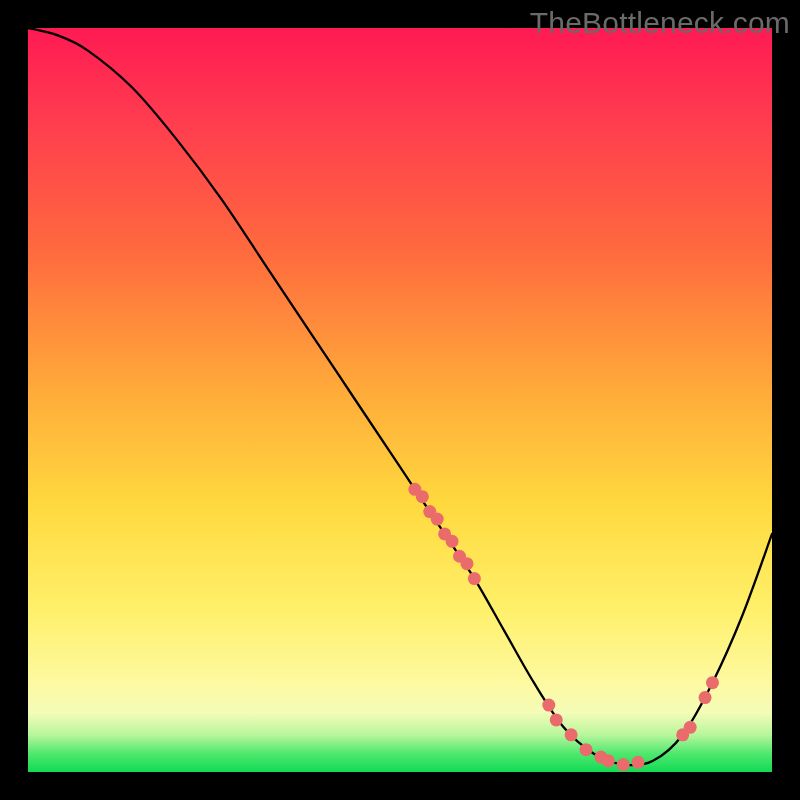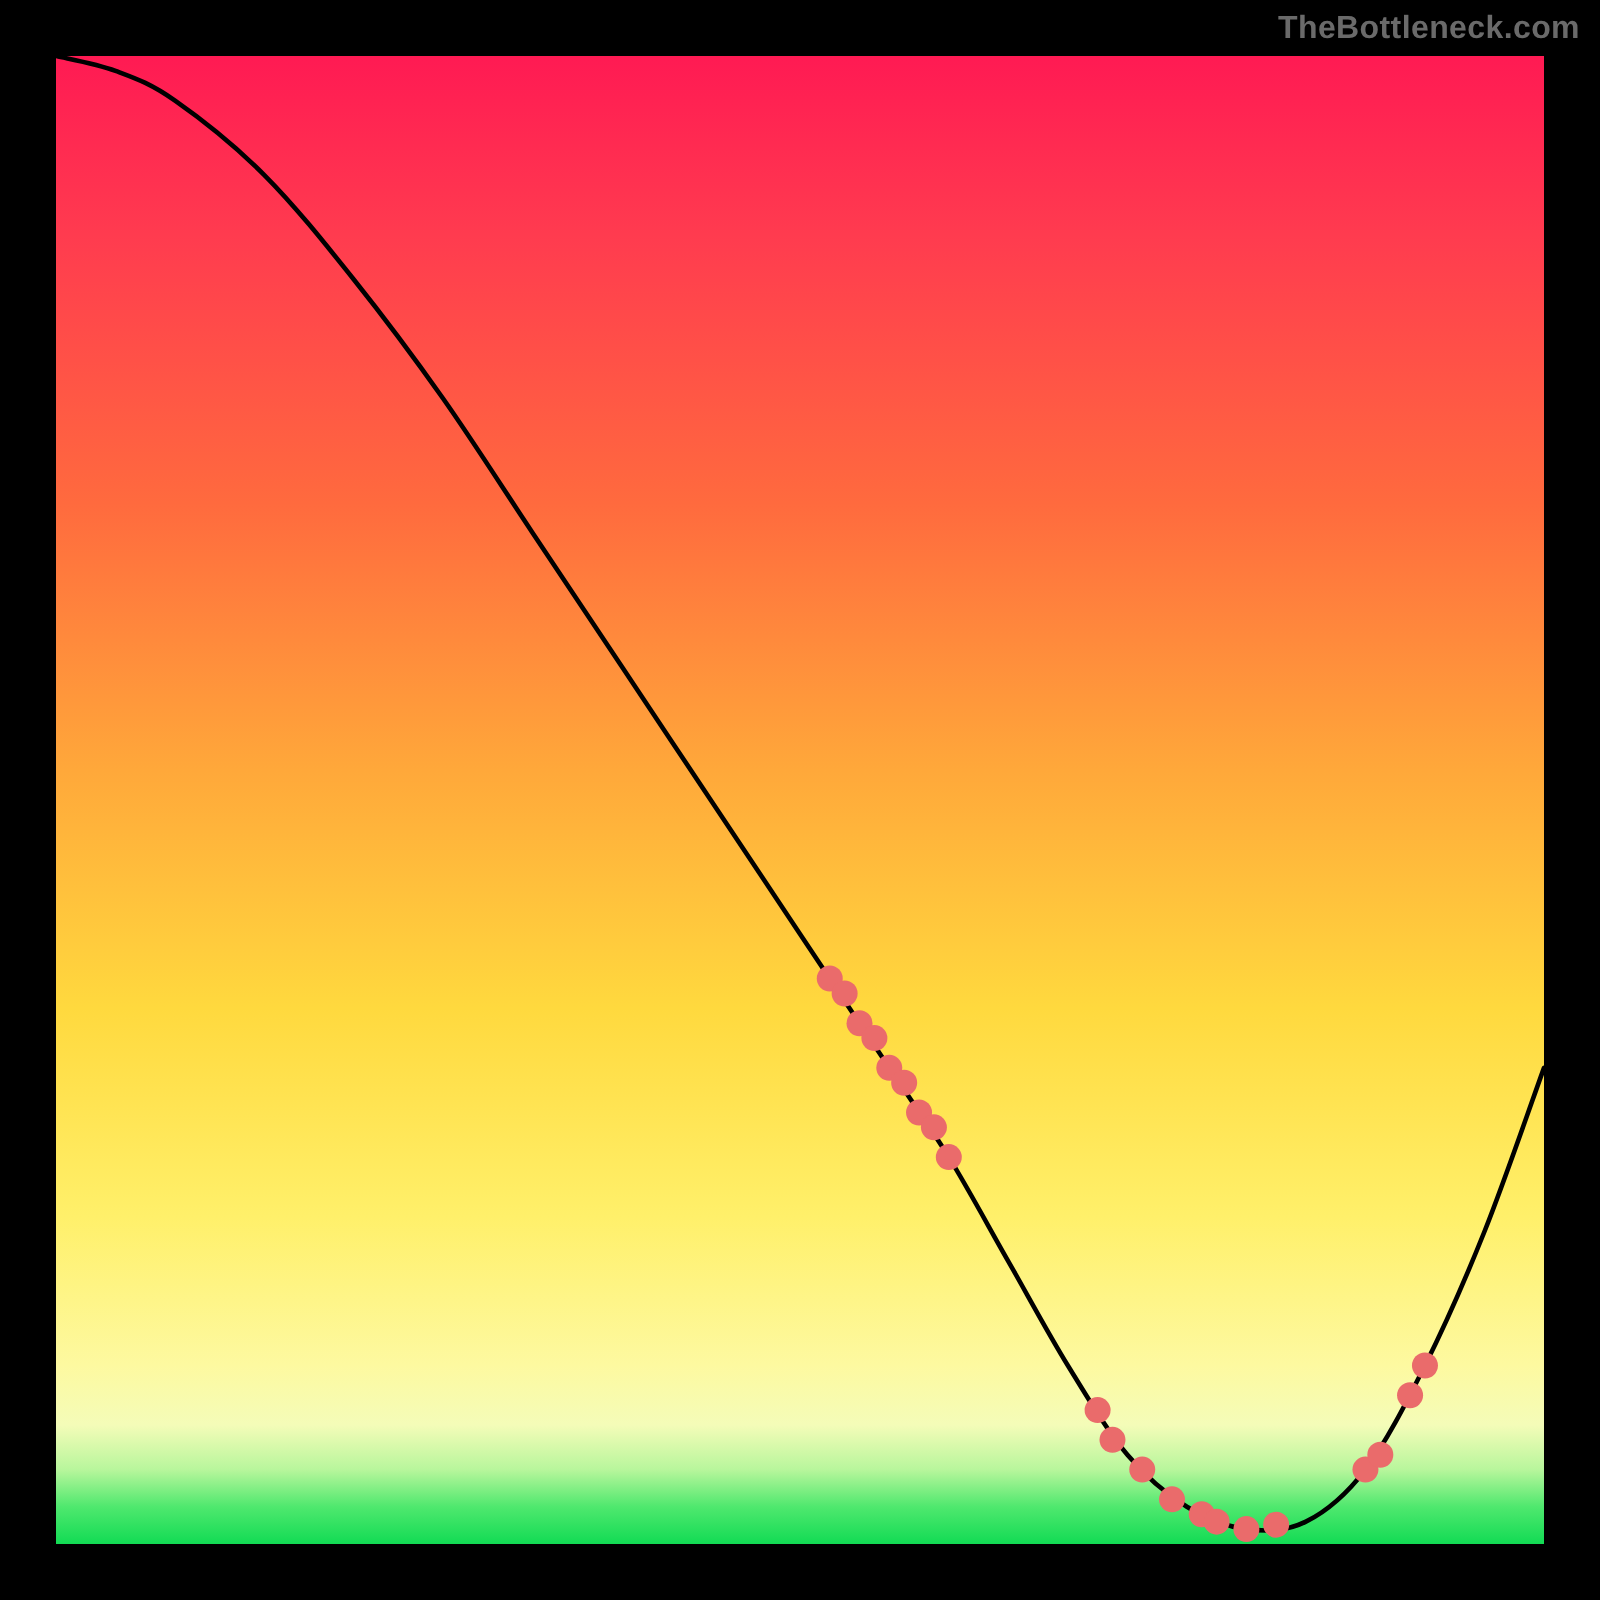--- a/index.html
+++ b/index.html
@@ -15,22 +15,22 @@
     position: relative;
     width: 800px;
     height: 800px;
     background: #000;
   }
   .watermark {
     position: absolute;
     top: 6px;
     right: 10px;
     color: #6a6a6a;
-    font-size: 16px;
-    font-weight: 700;
+    font-size: 30px;
+    font-weight: 400;
     letter-spacing: 0.2px;
     z-index: 20;
   }
   .plot-area {
     position: absolute;
     left: 28px;
     top: 28px;
     width: 744px;
     height: 744px;
     overflow: hidden;

